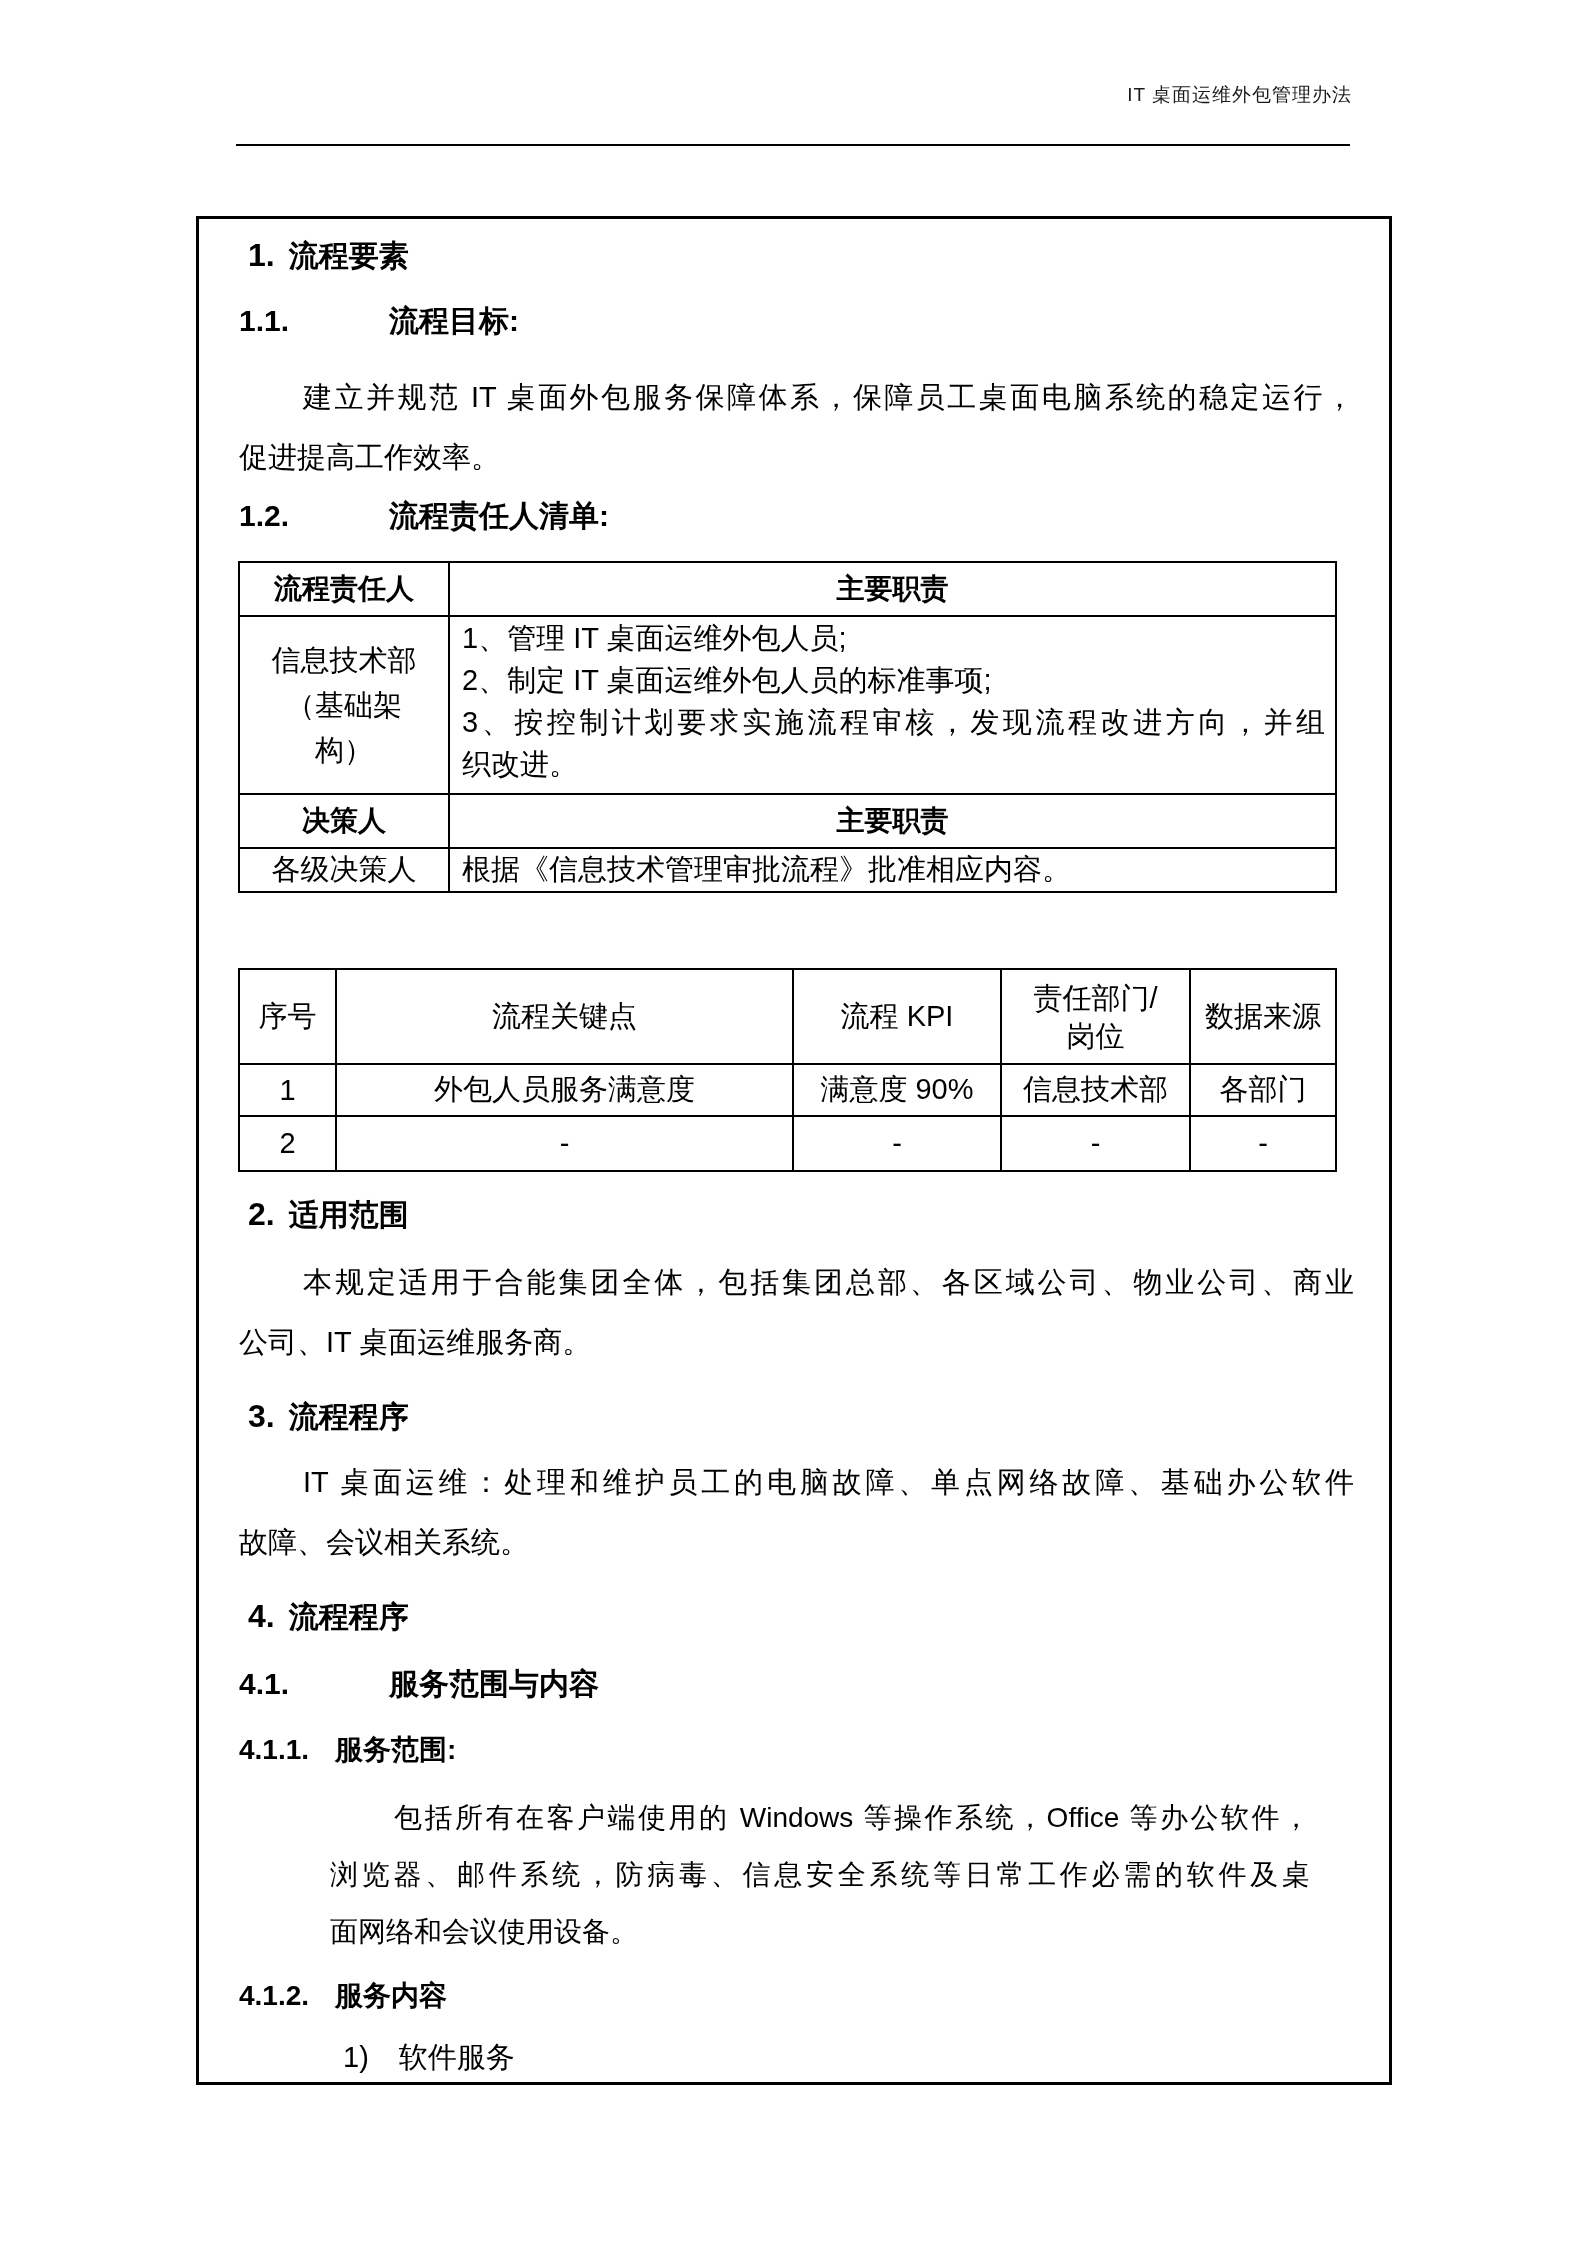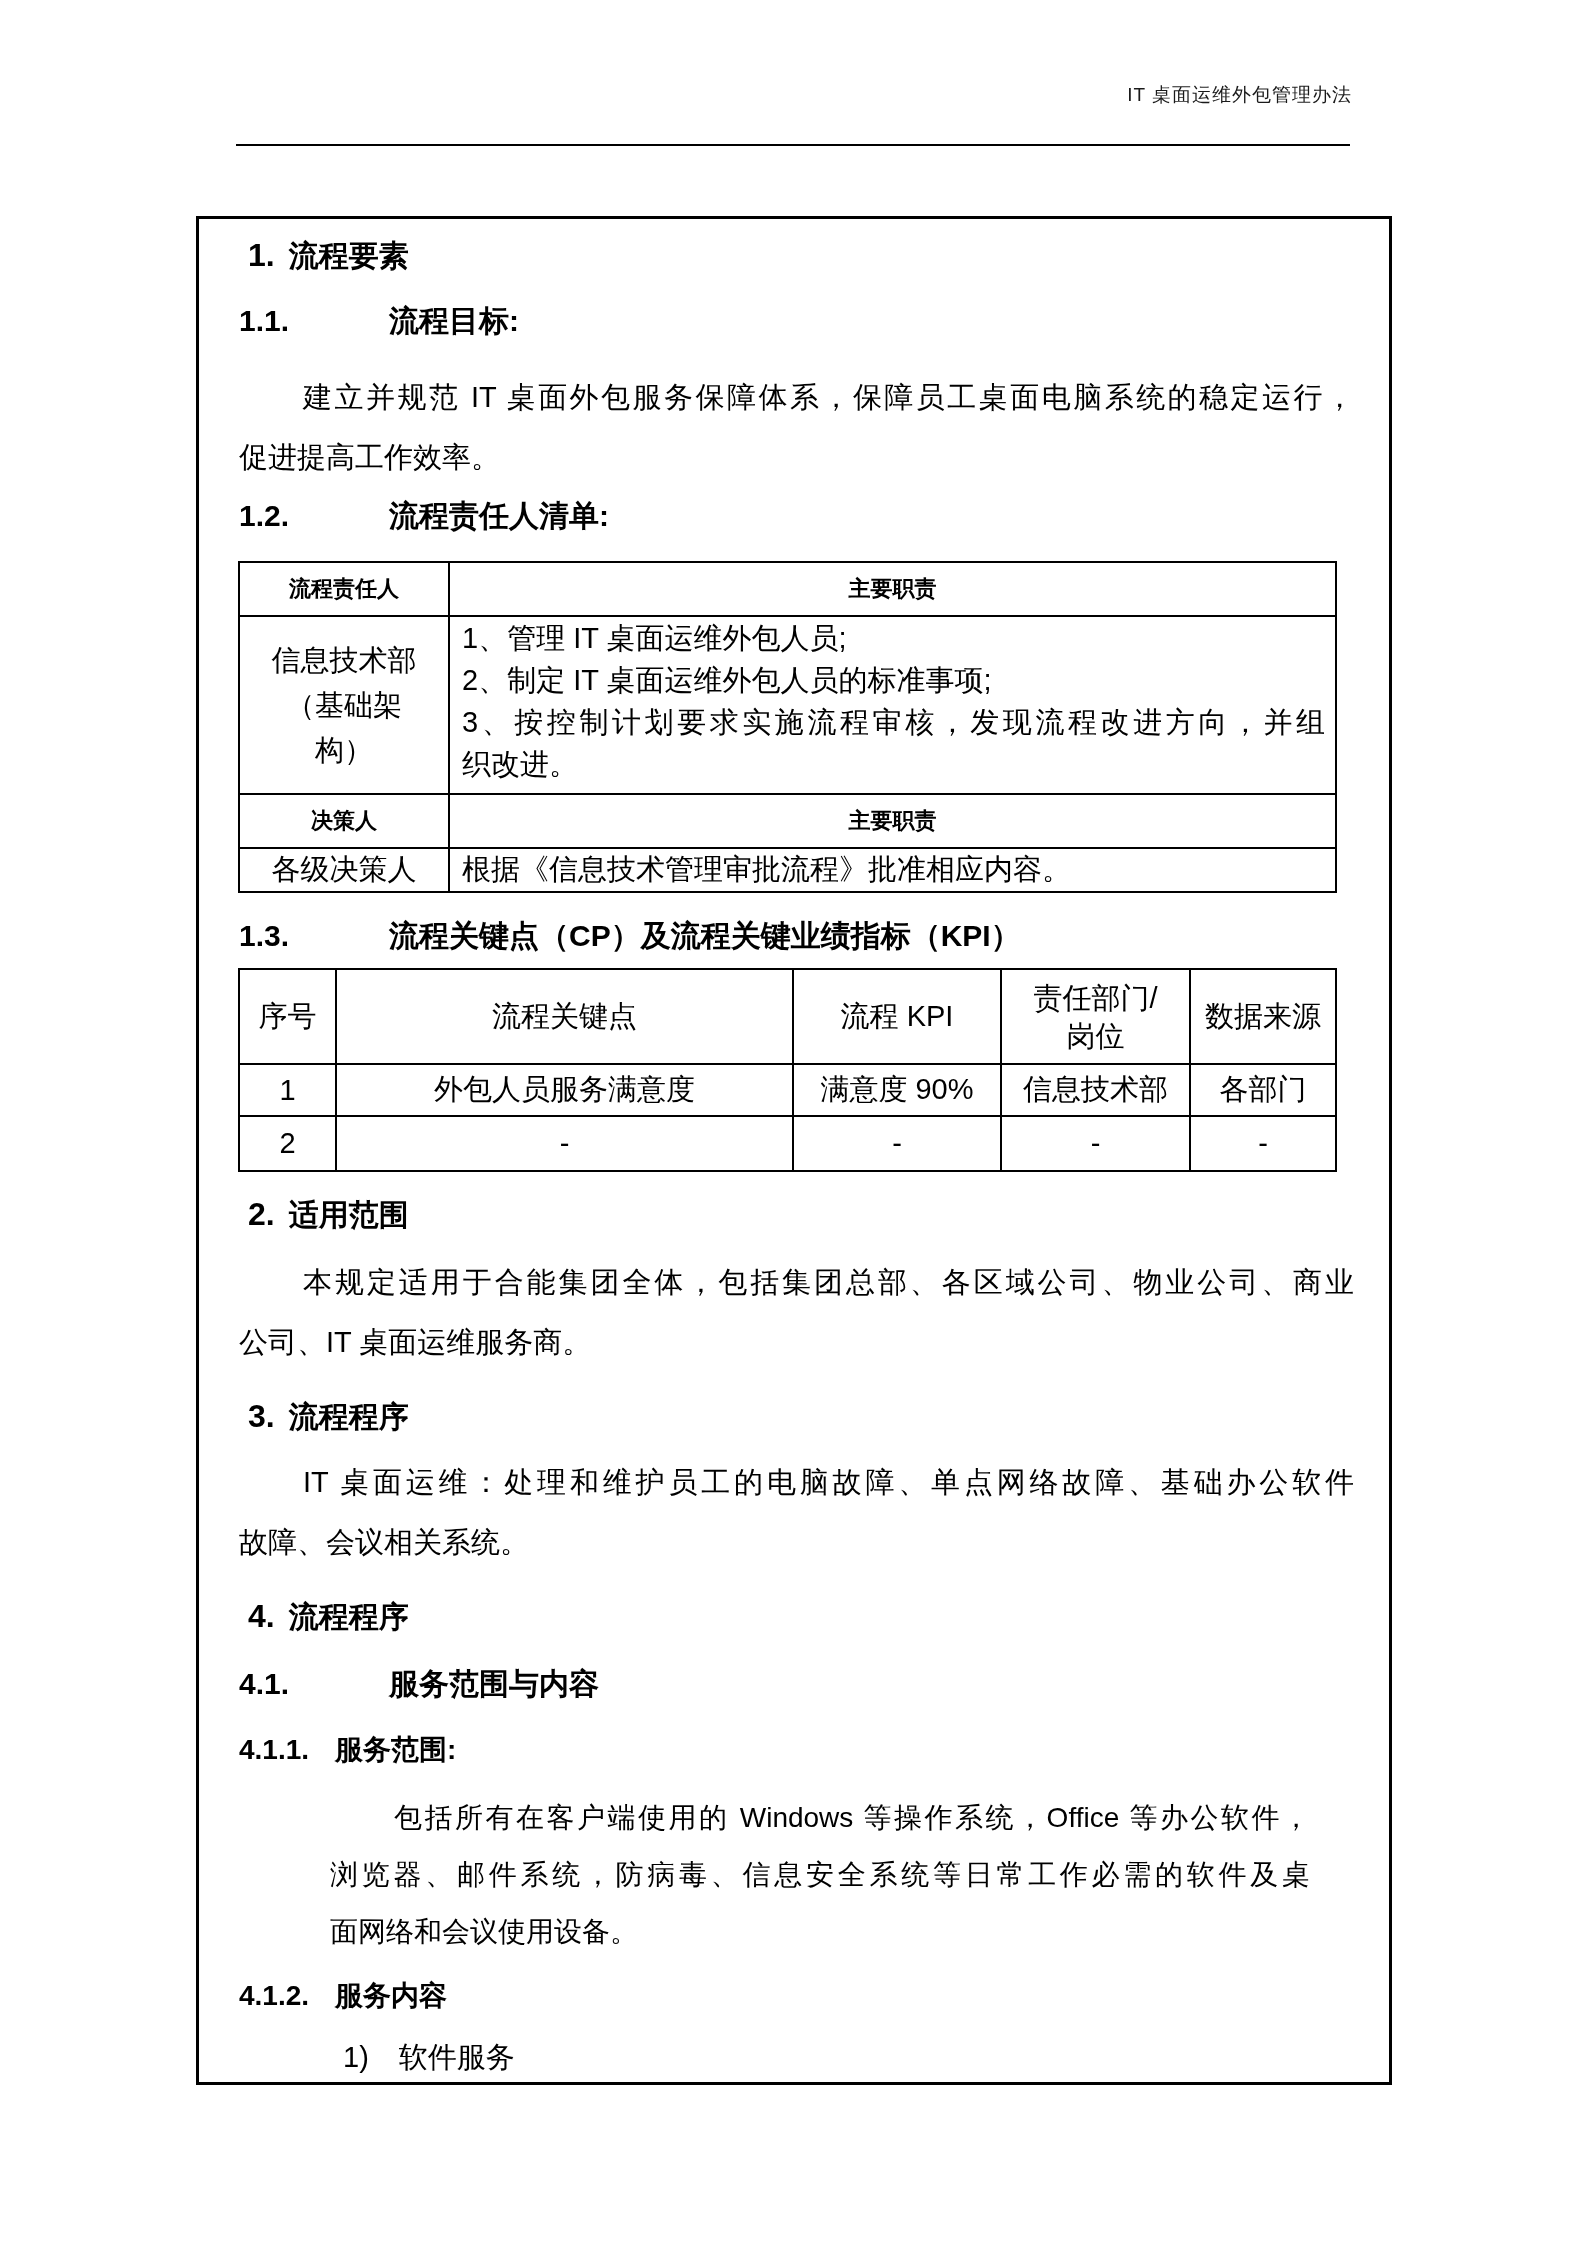--- a/index.html
+++ b/index.html
@@ -53,21 +53,21 @@
   .para { font-size: 29px; line-height: 60px; width: 1115px; }
   .para .line { white-space: nowrap; }
   .para .line.indent { padding-left: 64px; }
   .para .line.fill { white-space: normal; text-align: justify; text-align-last: justify; }
   .para.tight { line-height: 57px; width: 980px; font-size: 28px; }
 
   
   table { border-collapse: collapse; table-layout: fixed; }
   td { border: 2px solid #000000; vertical-align: middle; font-size: 29px; padding: 0; overflow: hidden; }
   td.center { text-align: center; }
-  td.bold { font-weight: bold; font-size: 22px; border-radius: 14px; }
+  td.bold { font-weight: bold; font-size: 28px; border-radius: 14px; }
   .cell-lines-center { line-height: 45px; text-align: center; }
   .duty-cell { padding: 0 10px 8px 12px; }
   .duty-cell .line { line-height: 42px; white-space: nowrap; }
   .duty-cell .line.fill { white-space: normal; text-align: justify; text-align-last: justify; }
   td.left-pad { padding-left: 12px; text-align: left; }
   .kpi-head-lines { line-height: 38px; text-align: center; }
 
   
   .list-item { display: flex; align-items: baseline; font-size: 29px; line-height: 40px; white-space: nowrap; }
   .list-item .num { margin-right: 30px; }
@@ -133,24 +133,20 @@
         <td class="center bold">决策人</td>
         <td class="center bold">主要职责</td>
       </tr>
       <tr style="height:44px;font-family:Liberation Serif, serif;">
         <td class="center">各级决策人</td>
         <td class="left-pad">根据《信息技术管理审批流程》批准相应内容。</td>
       </tr>
     </tbody>
       </table>
 
-    <div class="abs h2" style="left:40px; top:697px;">
-      <span class="num">1.3.</span>
-      <span>流程关键点（CP）及流程关键业绩指标（KPI）</span>
-    </div>
 
     <table class="abs" style="left:39px; top:749px; width:1097px;">
       <colgroup>
         <col style="width:97px">
           <col style="width:457px">
           <col style="width:208px">
           <col style="width:189px">
           <col style="width:146px">
       </colgroup>
       <tbody>

